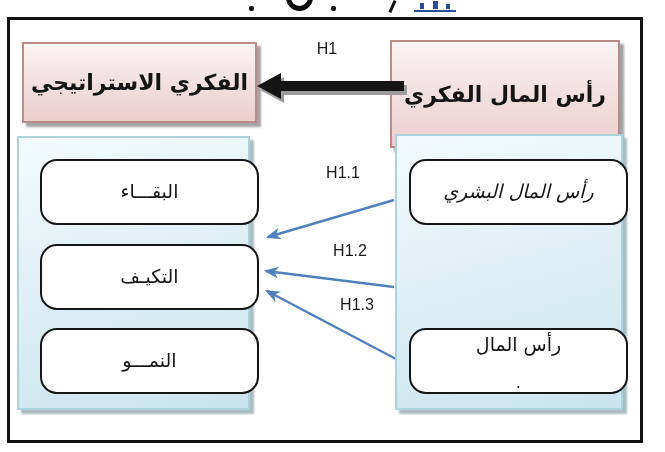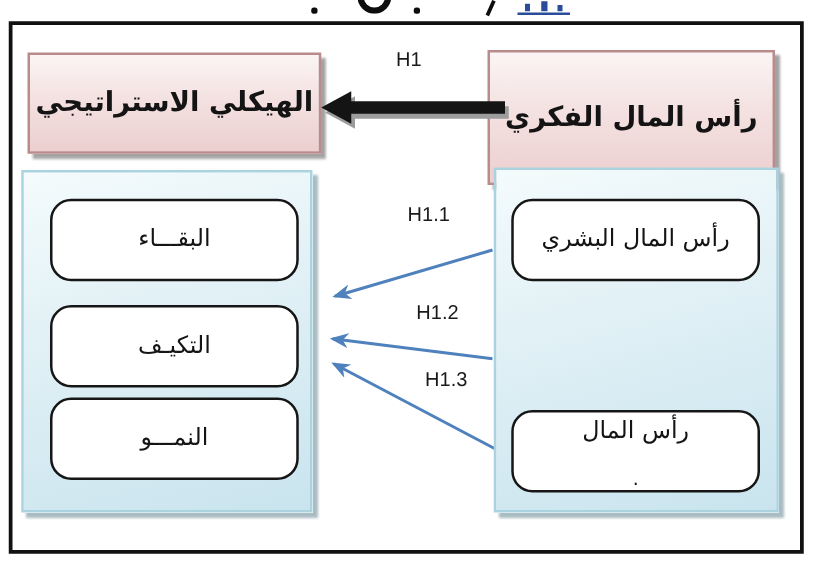--- a/index.html
+++ b/index.html
@@ -47,31 +47,31 @@
     position:absolute;box-sizing:border-box;
     border:2px solid #abd3df;
     background:linear-gradient(165deg,#f4fbfc 0%,#e2f1f6 40%,#c9e4ee 100%);
     box-shadow:4px 4px 2px #a9bcc2;
   }
   .panel-left{left:17px;top:136px;width:233px;height:274px;}
   .panel-right{left:395px;top:134px;width:228px;height:276px;}
 
   
   .item-box{
-    position:absolute;box-sizing:border-box;width:199px;height:66px;
+    position:absolute;box-sizing:border-box;width:219px;height:66px;
     background:#ffffff;border:2px solid #161616;border-radius:17px;
     display:flex;flex-direction:column;align-items:center;justify-content:center;
     font-family:"DejaVu Sans","Liberation Sans",sans-serif;
     font-size:19px;color:#141414;line-height:1.15;
   }
   .panel-left .item-box{left:21px;}
   .panel-right .item-box{left:12px;}
-  .row1{top:21px;} .panel-right .row1{top:23px;}
+  .row1{top:21px;} .panel-right .row1{top:23px;font-style:italic;}
   .row2{top:106px;} .panel-right .row2{top:108px;}
-  .row3{top:180px;} .panel-right .row3{top:192px;gap:20px;}
+  .row3{top:190px;} .panel-right .row3{top:192px;gap:20px;}
   .item-suffix{font-size:15px;line-height:0.6;margin-top:3px;}
 
   
   .hlabel{
     position:absolute;font-size:16px;color:#1a1a1a;text-align:center;
     font-family:"Liberation Sans",sans-serif;width:64px;
   }
   .hlabel-h1{left:295px;top:40px;}
   .hlabel-h11{left:311px;top:164px;}
   .hlabel-h12{left:318px;top:242px;}
@@ -92,21 +92,21 @@
     <div class="cap-frag cap-slash"></div>
     <div class="cap-blue cap-bm1"></div>
     <div class="cap-blue cap-bm2"></div>
     <div class="cap-blue cap-bm3"></div>
     <div class="cap-blue cap-underline"></div>
   </div>
 
   <div class="frame"></div>
 
   <div class="pink-box pink-left">
-    <span dir="rtl">الهيكلي الاستراتيجي</span>
+    <span dir="rtl">الفكري الاستراتيجي</span>
   </div>
   <div class="pink-box pink-right">
     <span dir="rtl">رأس المال الفكري</span>
   </div>
 
   <svg class="arrow-svg" viewBox="0 0 665 452" xmlns="http://www.w3.org/2000/svg">
     <defs>
       <marker id="blueHead" viewBox="0 0 10 8" refX="8.5" refY="4" markerWidth="15" markerHeight="12" markerUnits="userSpaceOnUse" orient="auto-start-reverse">
         <path d="M10,0 L0,4 L10,8 L7,4 z" fill="#4f81bd" transform="rotate(180 5 4)"></path>
       </marker>

